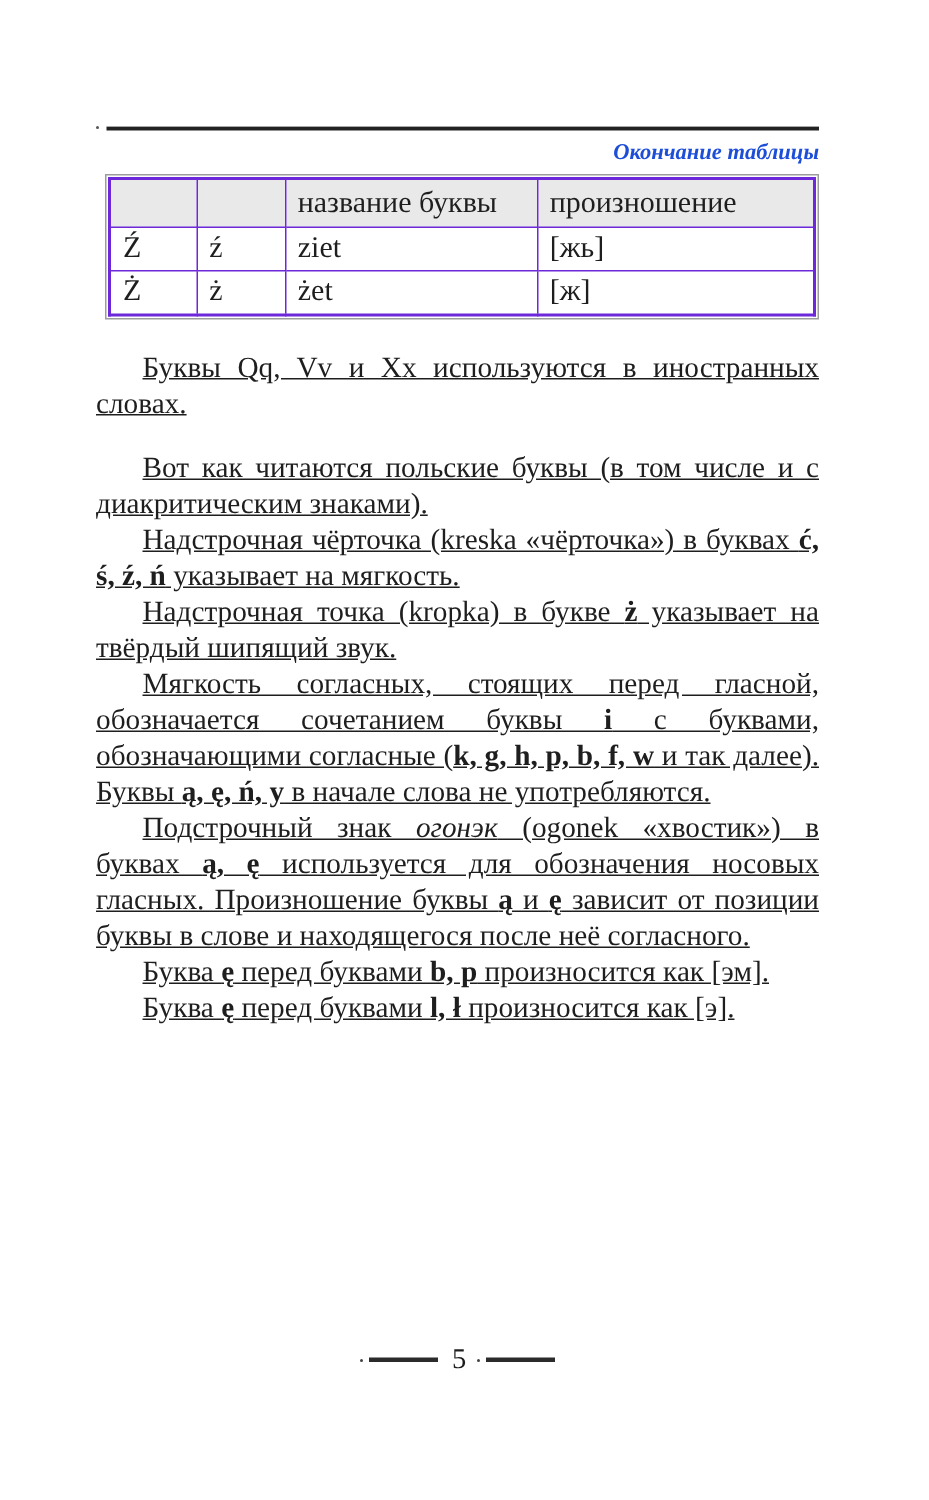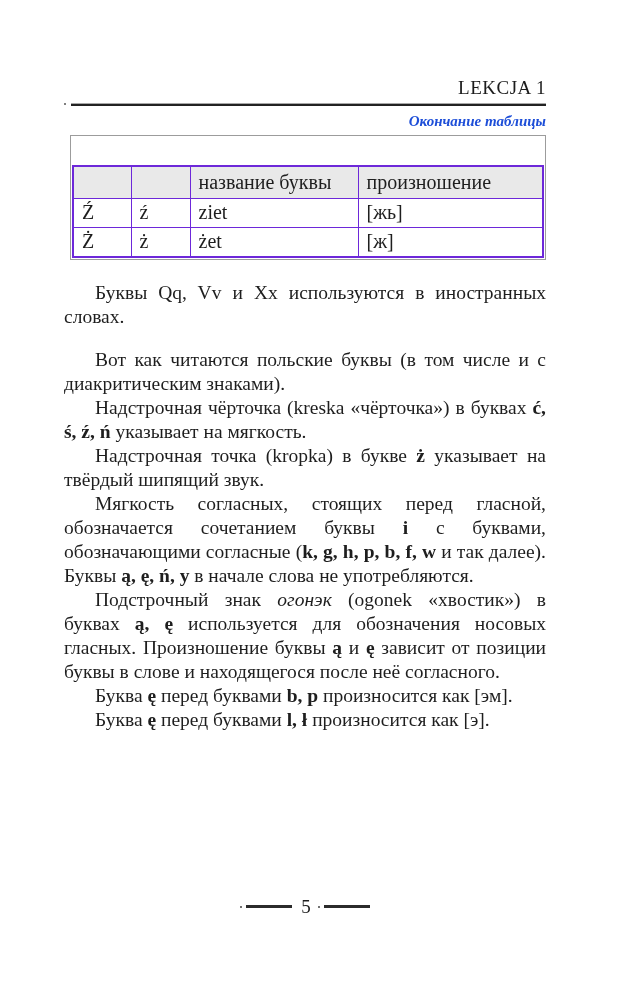--- a/index.html
+++ b/index.html
@@ -64,21 +64,20 @@
     border: 1px solid #9c9c9c;
     padding: 1px;
   }
   table {
     width: 100%;
     border-collapse: collapse;
     table-layout: fixed;
   }
   table, th, td {
     border: 1px solid #6d28d9;
-    margin-top: 28px;
   }
   table {
     border-width: 2px;
   }
   th, td {
     font-size: 20px;
     font-weight: normal;
     text-align: left;
     padding: 2px 4px 3px 8px;
     white-space: nowrap;
@@ -95,20 +94,21 @@
   .body-text {
     margin-top: 21px;
     font-size: 19.5px;
     line-height: 24px;
     text-align: justify;
     color: #1e1e1e;
   }
   .body-text p {
     margin: 0;
     text-indent: 31px;
+    text-decoration: underline;
   }
   .body-text p.gap {
     margin-top: 19px;
   }
   .body-text b { font-weight: bold; }
   .body-text i { font-style: italic; margin-top: 48px; }
   
   .page-footer {
     position: absolute;
     left: 64px;
@@ -137,21 +137,20 @@
     line-height: 19px;
     margin: 0 7px 0 9px;
     color: #1c1c1c;
   }
 </style>
 </head>
 <body>
 
 <div class="page">
 
-  <div class="running-head-title">LEKCJA 1</div>
 
   <div class="head-rule">
     <span class="rule-dot"></span>
     <span class="rule-line"></span>
   </div>
 
   <div class="table-caption">Окончание таблицы</div>
 
   <div class="table-wrap">
     <table>

